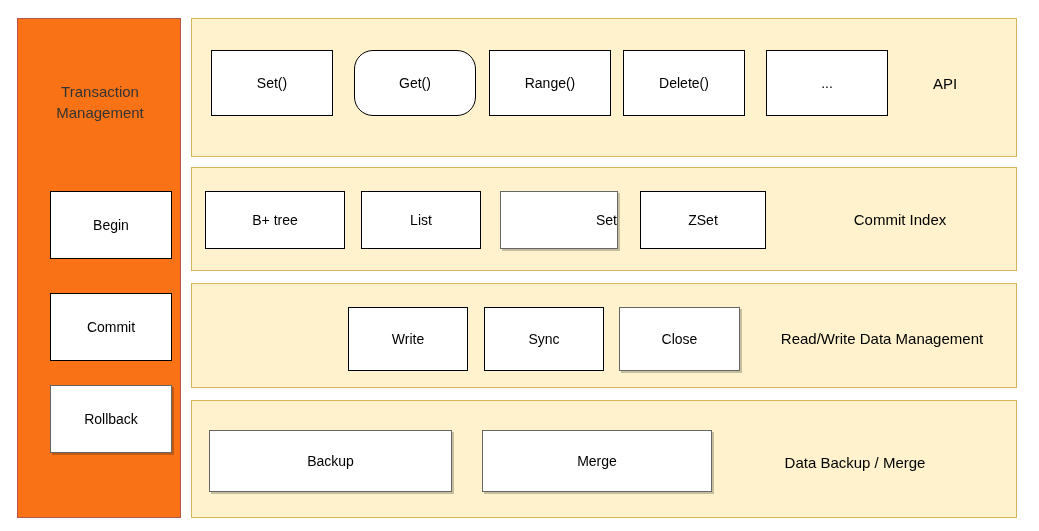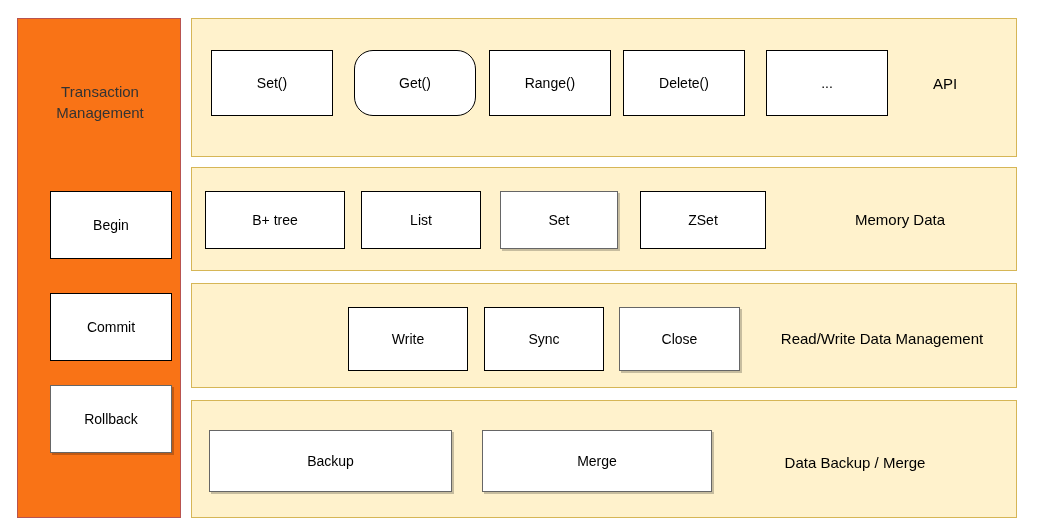--- a/index.html
+++ b/index.html
@@ -102,21 +102,21 @@
   .api-node.n-get    { left: 354px; border-radius: 19px; }
   .api-node.n-range  { left: 489px; }
   .api-node.n-delete { left: 623px; }
   .api-node.n-more   { left: 766px; }
   .label-api { left: 905px; top: 75px; width: 80px; }
 
   
   .idx-node { top: 191px; height: 58px; }
   .idx-node.n-btree { left: 205px; width: 140px; }
   .idx-node.n-list  { left: 361px; width: 120px; }
-  .idx-node.n-set2  { left: 500px; width: 118px; }
+  .idx-node.n-set2  { left: 500px; width: 118px; justify-content: flex-end; }
   .idx-node.n-zset  { left: 640px; width: 126px; text-align: center; }
   .label-index { left: 820px; top: 211px; width: 160px; }
 
   
   .rw-node { top: 307px; height: 64px; }
   .rw-node.n-read  { left: 210px; width: 124px; }
   .rw-node.n-write { left: 348px; width: 120px; }
   .rw-node.n-sync  { left: 484px; width: 120px; }
   .rw-node.n-close { left: 619px; width: 121px; }
   .label-rw { left: 757px; top: 330px; width: 250px; }
@@ -175,21 +175,21 @@
   </div>
   <div class="node idx-node n-list">
     <span>List</span>
   </div>
   <div class="node idx-node n-set2 shadowed">
     <span>Set</span>
   </div>
   <div class="node idx-node n-zset">
     <span>ZSet</span>
   </div>
-  <div class="layer-label label-index">Memory Data</div>
+  <div class="layer-label label-index">Commit Index</div>
 
   <div class="layer l-rw"></div>
 
   <div class="node rw-node n-write">
     <span>Write</span>
   </div>
   <div class="node rw-node n-sync">
     <span>Sync</span>
   </div>
   <div class="node rw-node n-close shadowed">

